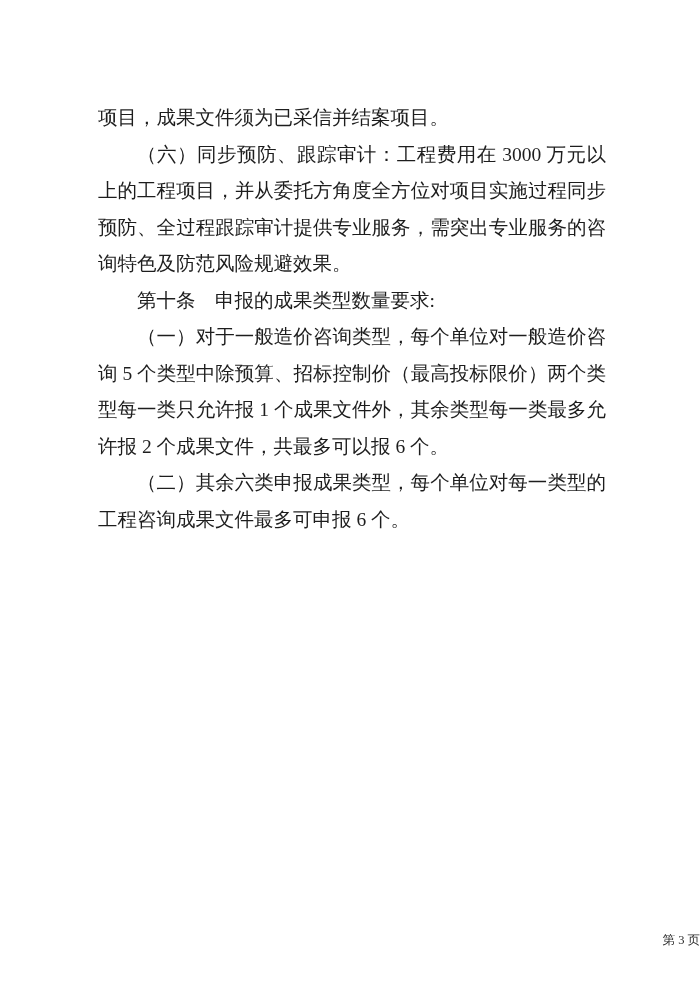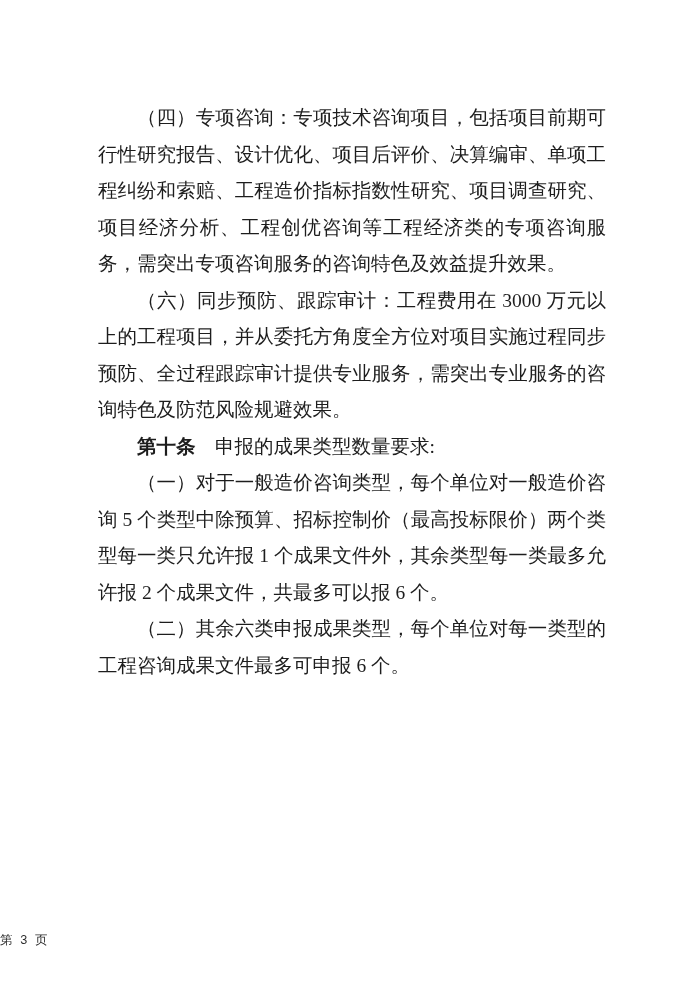--- a/index.html
+++ b/index.html
@@ -19,36 +19,35 @@
     position: absolute;
     left: 98px; top: 100px;
     width: 508px;
     font-size: 19.5px;
     line-height: 36.5px;
     text-align: justify;
     text-justify: inter-ideograph;
   }
   .para { text-align: justify; }
   .para.indent { text-indent: 2em; }
-  .article-term { font-weight: bold; }
+  .article-term { font-weight: normal; }
   .footer {
     position: absolute;
     left: 0; top: 932px;
     width: 700px;
-    text-align: left;
+    text-align: right;
     font-size: 12.5px;
     color: #2b2b2b;
-    font-family: Liberation Mono, monospace;
   }
 </style>
 </head>
 <body>
 
 <div class="page">
   <div class="content">
-    <p class="para indent">（四）专项咨询：专项技术咨询项目，包括项目前期可行性研究报告、设计优化、项目后评价、决算编审、单项工程纠纷和索赔、工程造价指标指数性研究、项目调查研究、项目经济分析、工程创优咨询等工程经济类的专项咨询服务，需突出专项咨询服务的咨询特色及效益提升效果。</p>
+    <p class="para">项目，成果文件须为已采信并结案项目。</p>
     <p class="para indent">（六）同步预防、跟踪审计：工程费用在 3000 万元以上的工程项目，并从委托方角度全方位对项目实施过程同步预防、全过程跟踪审计提供专业服务，需突出专业服务的咨询特色及防范风险规避效果。</p>
     <p class="para indent"><span class="article-term">第十条</span><span>　申报的成果类型数量要求:</span></p>
     <p class="para indent">（一）对于一般造价咨询类型，每个单位对一般造价咨询 5 个类型中除预算、招标控制价（最高投标限价）两个类型每一类只允许报 1 个成果文件外，其余类型每一类最多允许报 2 个成果文件，共最多可以报 6 个。</p>
     <p class="para indent">（二）其余六类申报成果类型，每个单位对每一类型的工程咨询成果文件最多可申报 6 个。</p>
   </div>
   <div class="footer">第 3 页</div>
 </div>
 
 </body></html>

